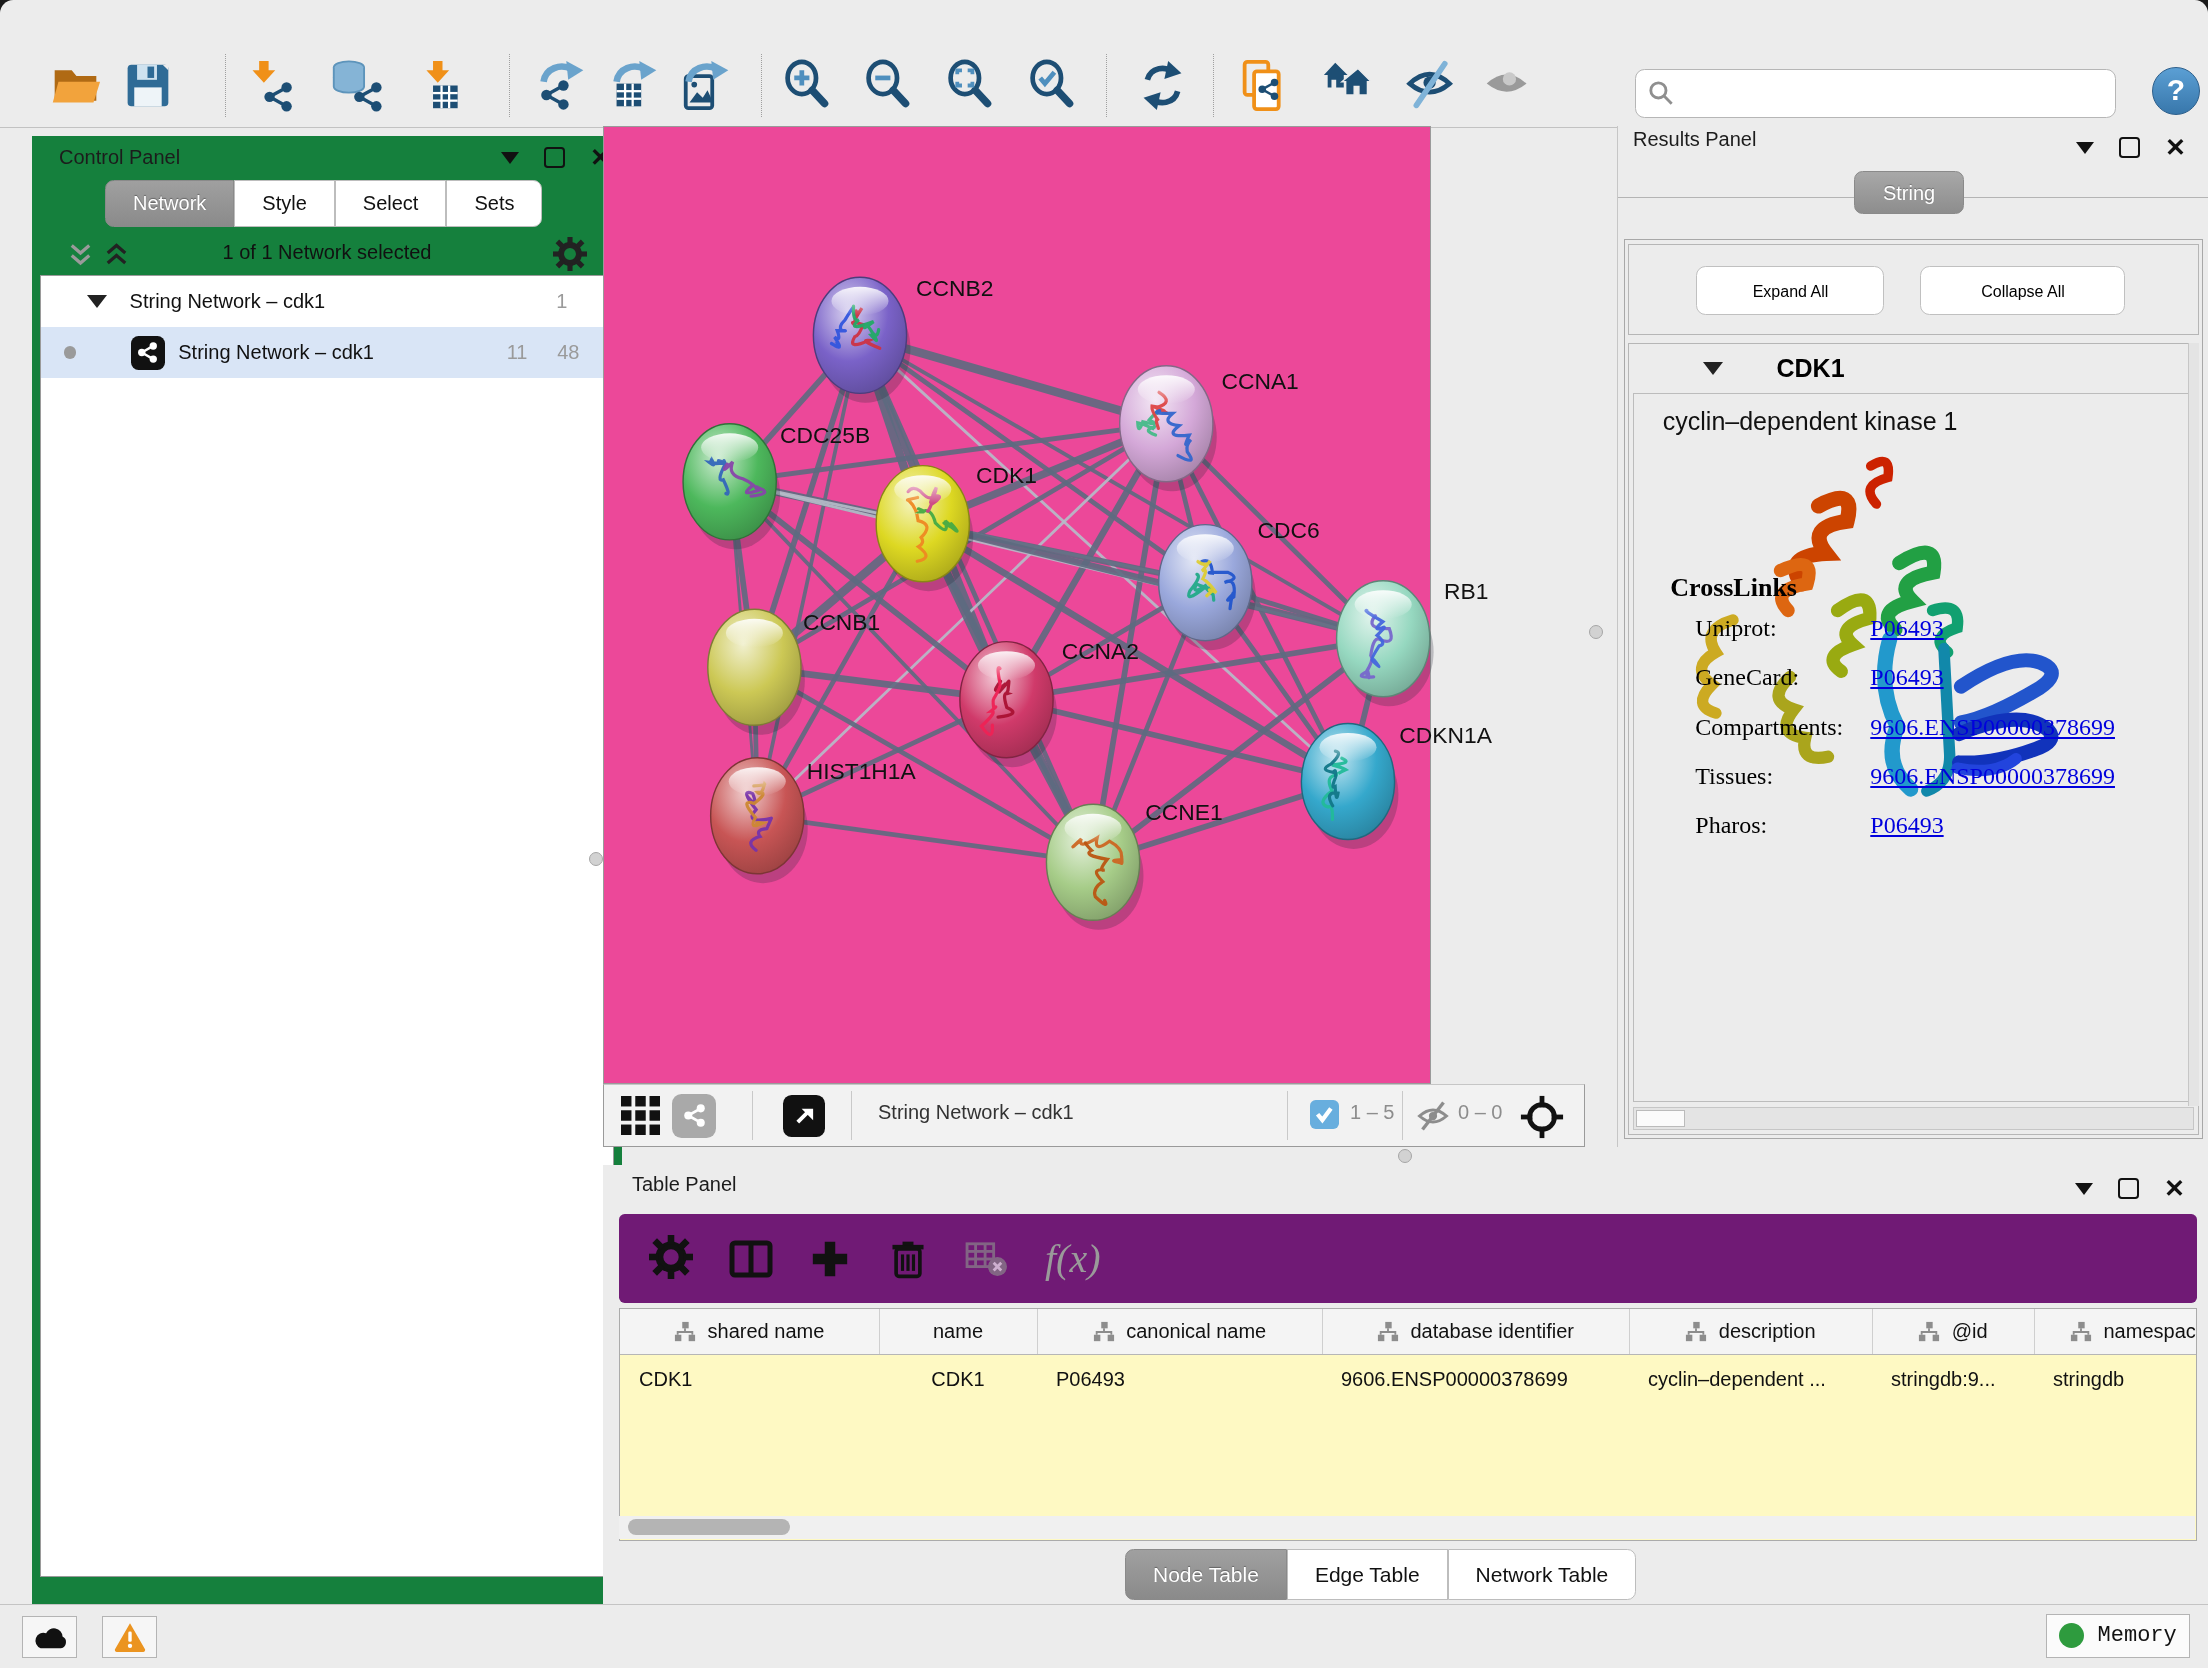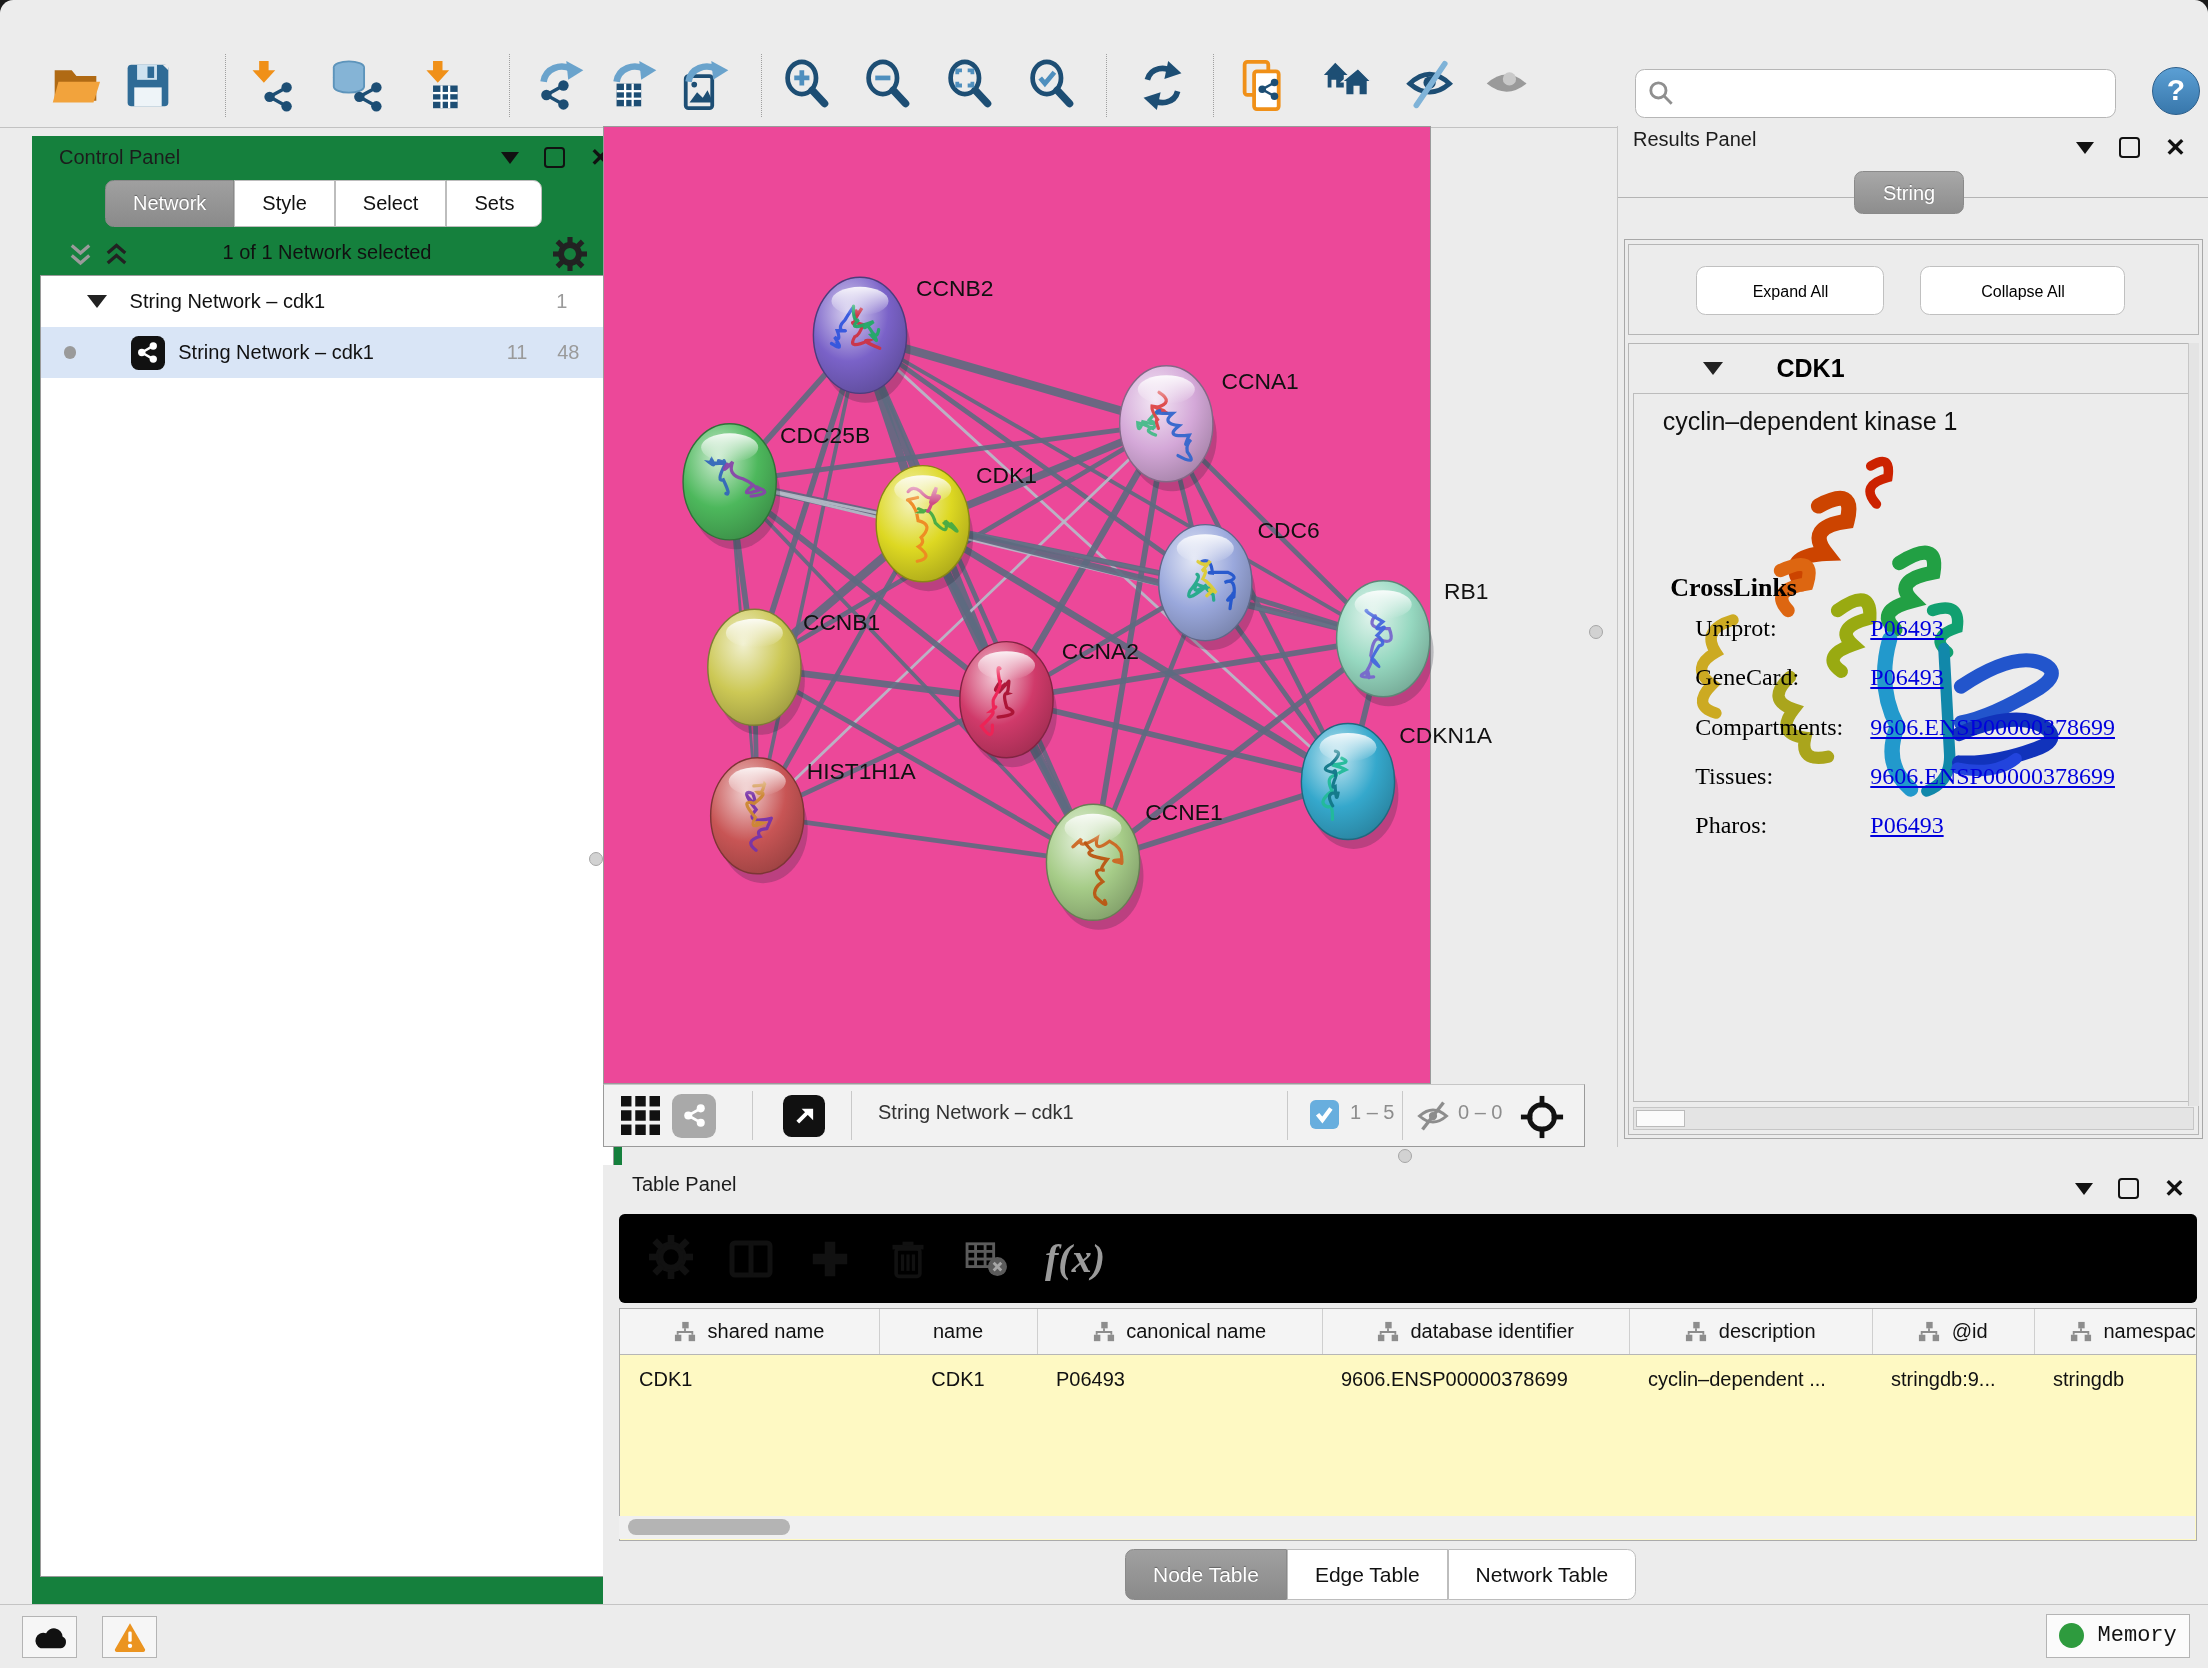--- a/index.html
+++ b/index.html
@@ -69,21 +69,21 @@
   .xl-head{position:absolute;left:36px;font-size:26px;font-weight:bold;color:#000;}
   .xl-row{position:absolute;left:61px;font-size:24px;color:#000;}
   .xl-val{position:absolute;left:236px;font-size:24px;color:#0000dd;text-decoration:underline;}
   .rp-hscroll{position:absolute;left:3.8px;right:3.8px;bottom:3.8px;height:23px;background:#e4e4e4;border:1px solid #c6c6c6;box-sizing:border-box;}
   .rp-hthumb{position:absolute;left:1.9px;top:1.9px;width:49px;height:17px;background:#fbfbfb;border:1px solid #bbb;box-sizing:border-box;}
   .rp-vscroll{position:absolute;right:3.8px;top:103px;bottom:32px;width:9.5px;background:#e4e4e4;border-left:1px solid #c6c6c6;}
 
   
   .table-panel{position:absolute;left:603px;top:1165px;width:1605px;height:440px;background:#ececec;}
   .tp-head{position:absolute;left:20px;top:7.6px;margin-left:9px;}
-  .tp-toolbar{position:absolute;left:16px;top:49px;width:1578px;height:89px;background:#000000;border-radius:5.7px;display:flex;align-items:center;gap:36px;padding-left:30px;box-sizing:border-box;font-weight:bold;}
+  .tp-toolbar{position:absolute;left:16px;top:49px;width:1578px;height:89px;background:#701a75;border-radius:5.7px;display:flex;align-items:center;gap:36px;padding-left:30px;box-sizing:border-box;}
   .fx{font-family:"Liberation Serif",serif;font-style:italic;font-size:40px;color:#9a9a9a;}
   .tp-tablewrap{position:absolute;left:16px;top:143px;width:1578px;height:233px;border:1px solid #ababab;background:#fef9c3;box-sizing:border-box;overflow:hidden;}
   table.grid{border-collapse:collapse;table-layout:fixed;width:1623px;}
   table.grid th{height:43px;background:#f4f4f4;border-right:1px solid #cfcfcf;border-bottom:1px solid #b6b6b6;font-weight:normal;font-size:20px;color:#111;}
   table.grid td{height:49px;font-size:20px;color:#111;padding:0 0 0 19px;vertical-align:middle;}
   .th-inner{display:flex;align-items:center;justify-content:center;gap:11.4px;}
   .tp-hscroll{position:absolute;left:16px;top:351px;width:1576px;height:23px;background:#f0f0f0;}
   .tp-hthumb{position:absolute;left:8.6px;top:2.9px;width:162px;height:16px;border-radius:8.6px;background:#b4b4b4;}
   .tp-tabs{position:absolute;left:522px;top:384px;}
   .tp-tabs .tab{font-size:21px;height:49px;line-height:49px;}

